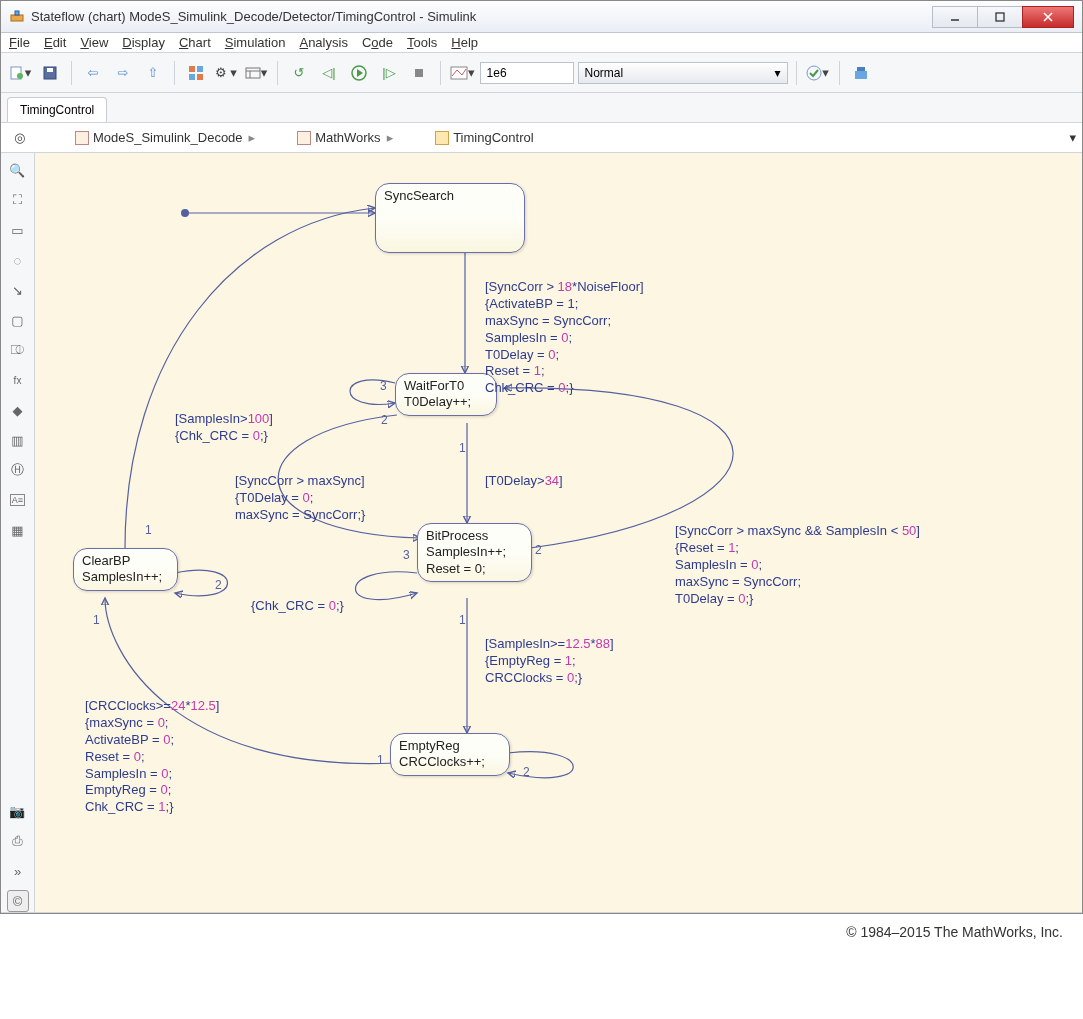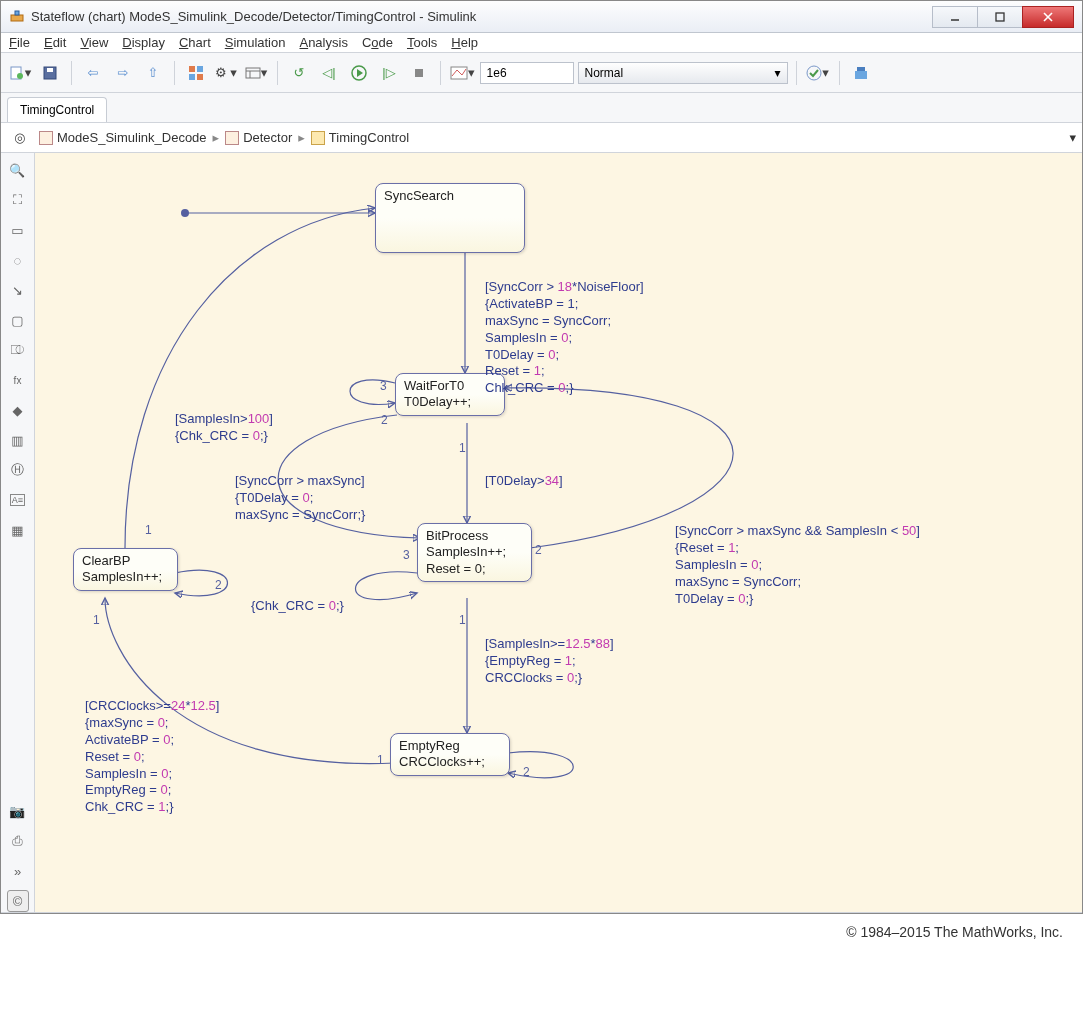--- a/index.html
+++ b/index.html
@@ -15,33 +15,33 @@
 .menubar span { cursor: default; }
 .menubar .ul { text-decoration: underline; }
 .toolbar { height: 40px; display: flex; align-items: center; padding: 0 6px; gap: 4px; border-bottom: 1px solid #d0d4db; background: #f6f7f9; }
 .tbtn { min-width: 26px; height: 26px; display: flex; align-items: center; justify-content: center; border: 1px solid transparent; border-radius: 3px; font-size: 13px; color: #444; }
 .tsep { width: 1px; height: 24px; background: #cfd3da; margin: 0 4px; }
 .stoptime { width: 94px; height: 22px; border: 1px solid #bcc2cc; background: #fff; padding: 0 6px; font-size: 12px; }
 .simmode { width: 210px; height: 22px; border: 1px solid #bcc2cc; background: linear-gradient(#fefefe,#e6e9ee); padding: 0 6px; font-size: 12px; display: flex; align-items: center; justify-content: space-between; }
 .tabbar { height: 30px; display: flex; align-items: flex-end; padding-left: 6px; background: #f6f7f9; border-bottom: 1px solid #d0d4db; }
 .tab { padding: 5px 12px; border: 1px solid #c7ccd4; border-bottom: none; background: #fff; border-radius: 4px 4px 0 0; font-size: 12px; }
 .bcrow { height: 30px; display: flex; align-items: center; padding: 0 6px; border-bottom: 1px solid #d0d4db; gap: 6px; font-size: 13px; color: #333; }
-.bcrow .bcbtn { display: flex; align-items: center; gap: 4px; }
+.bcrow .bcbtn { display: flex; align-items: center; gap: 4px; margin-left: 36px; }
 .bcrow .sep { color: #888; }
 .bcicon { width: 14px; height: 14px; display: inline-block; border: 1px solid #b88; background: #fdf0e0; }
 .content { display: flex; height: 760px; border-bottom: 1px solid #d0d4db; }
 .palette { width: 34px; background: #f6f7f9; border-right: 1px solid #d0d4db; display: flex; flex-direction: column; align-items: center; padding-top: 6px; gap: 8px; color: #666; }
 .palette .pbtn { width: 22px; height: 22px; display: flex; align-items: center; justify-content: center; border: 1px solid transparent; border-radius: 3px; font-size: 13px; }
 .canvas { flex: 1; background: #fdf6e3; position: relative; overflow: hidden; }
 .statusbar { height: 24px; display: flex; align-items: center; padding: 0 10px; font-size: 12px; color: #333; background: #f6f7f9; border-top: 1px solid #d0d4db; }
 .statusbar .mid { flex: 1; text-align: center; }
 .copyright { text-align: right; padding: 10px 20px; font-size: 14px; color: #333; margin-left: 48px; }
 
 
-.state { position: absolute; border: 1.5px solid #6a6fa8; border-radius: 8px; background: linear-gradient(#fefef8 50%, #faf6e0); padding: 4px 8px; font-size: 13px; line-height: 1.25; color: #222; box-shadow: 1px 1px 3px rgba(0,0,0,0.15); }
+.state { position: absolute; border: 1.5px solid #6a6fa8; border-radius: 14px; background: linear-gradient(#fefef8 50%, #faf6e0); padding: 4px 8px; font-size: 13px; line-height: 1.25; color: #222; box-shadow: 1px 1px 3px rgba(0,0,0,0.15); }
 .state .name { font-weight: 400; }
 .trans-label { position: absolute; font-size: 13px; line-height: 1.3; white-space: nowrap; }
 .trans-label .cond { color: #2e3c8e; }
 .trans-label .num { color: #c23ab0; }
 .trans-label .act { color: #2e3c8e; }
 .order { position: absolute; font-size: 12px; color: #5560a0; }
 .init-dot { position: absolute; width: 8px; height: 8px; background: #5560a0; border-radius: 50%; }
 svg.arrows { position: absolute; inset: 0; width: 100%; height: 100%; }
 svg.arrows path { fill: none; stroke: #5560a0; stroke-width: 1.2; }
 </style>
@@ -164,21 +164,21 @@
 
   <div class="bcrow">
     <div class="tbtn">◎</div>
     <span class="bcbtn">
         <span class="bcicon"></span>
         <span>ModeS_Simulink_Decode</span>
       </span>
     <span class="sep">▸</span>
     <span class="bcbtn">
         <span class="bcicon"></span>
-        <span>Detector</span>
+        <span>MathWorks</span>
       </span>
     <span class="sep">▸</span>
     <span class="bcbtn">
         <span class="bcicon" style="background:#fde9b0;border-color:#caa34a"></span>
         <span>TimingControl</span>
       </span>
     <div style="flex:1"></div>
     <span>▾</span>
   </div>
 
@@ -239,21 +239,21 @@
         <path d="M140,420 C210,405 210,455 140,440" marker-end="url(#ah)"></path>
 
         <path d="M90,395 C90,200 200,70 340,55" marker-end="url(#ah)"></path>
       </svg>
 
       <div class="init-dot" style="left:146px;top:56px"></div>
 
       <div class="state" style="left:340px;top:30px;width:150px;height:70px">
         <div class="name">SyncSearch</div>
       </div>
-      <div class="state" style="left:360px;top:220px;width:110px">
+      <div class="state" style="left:360px;top:220px;width:102px">
         <div class="name">WaitForT0</div>
         <div>T0Delay++;</div>
       </div>
       <div class="state" style="left:382px;top:370px;width:115px">
         <div class="name">BitProcess</div>
         <div>SamplesIn++;</div>
         <div>Reset = 0;</div>
       </div>
       <div class="state" style="left:355px;top:580px;width:120px">
         <div class="name">EmptyReg</div>

